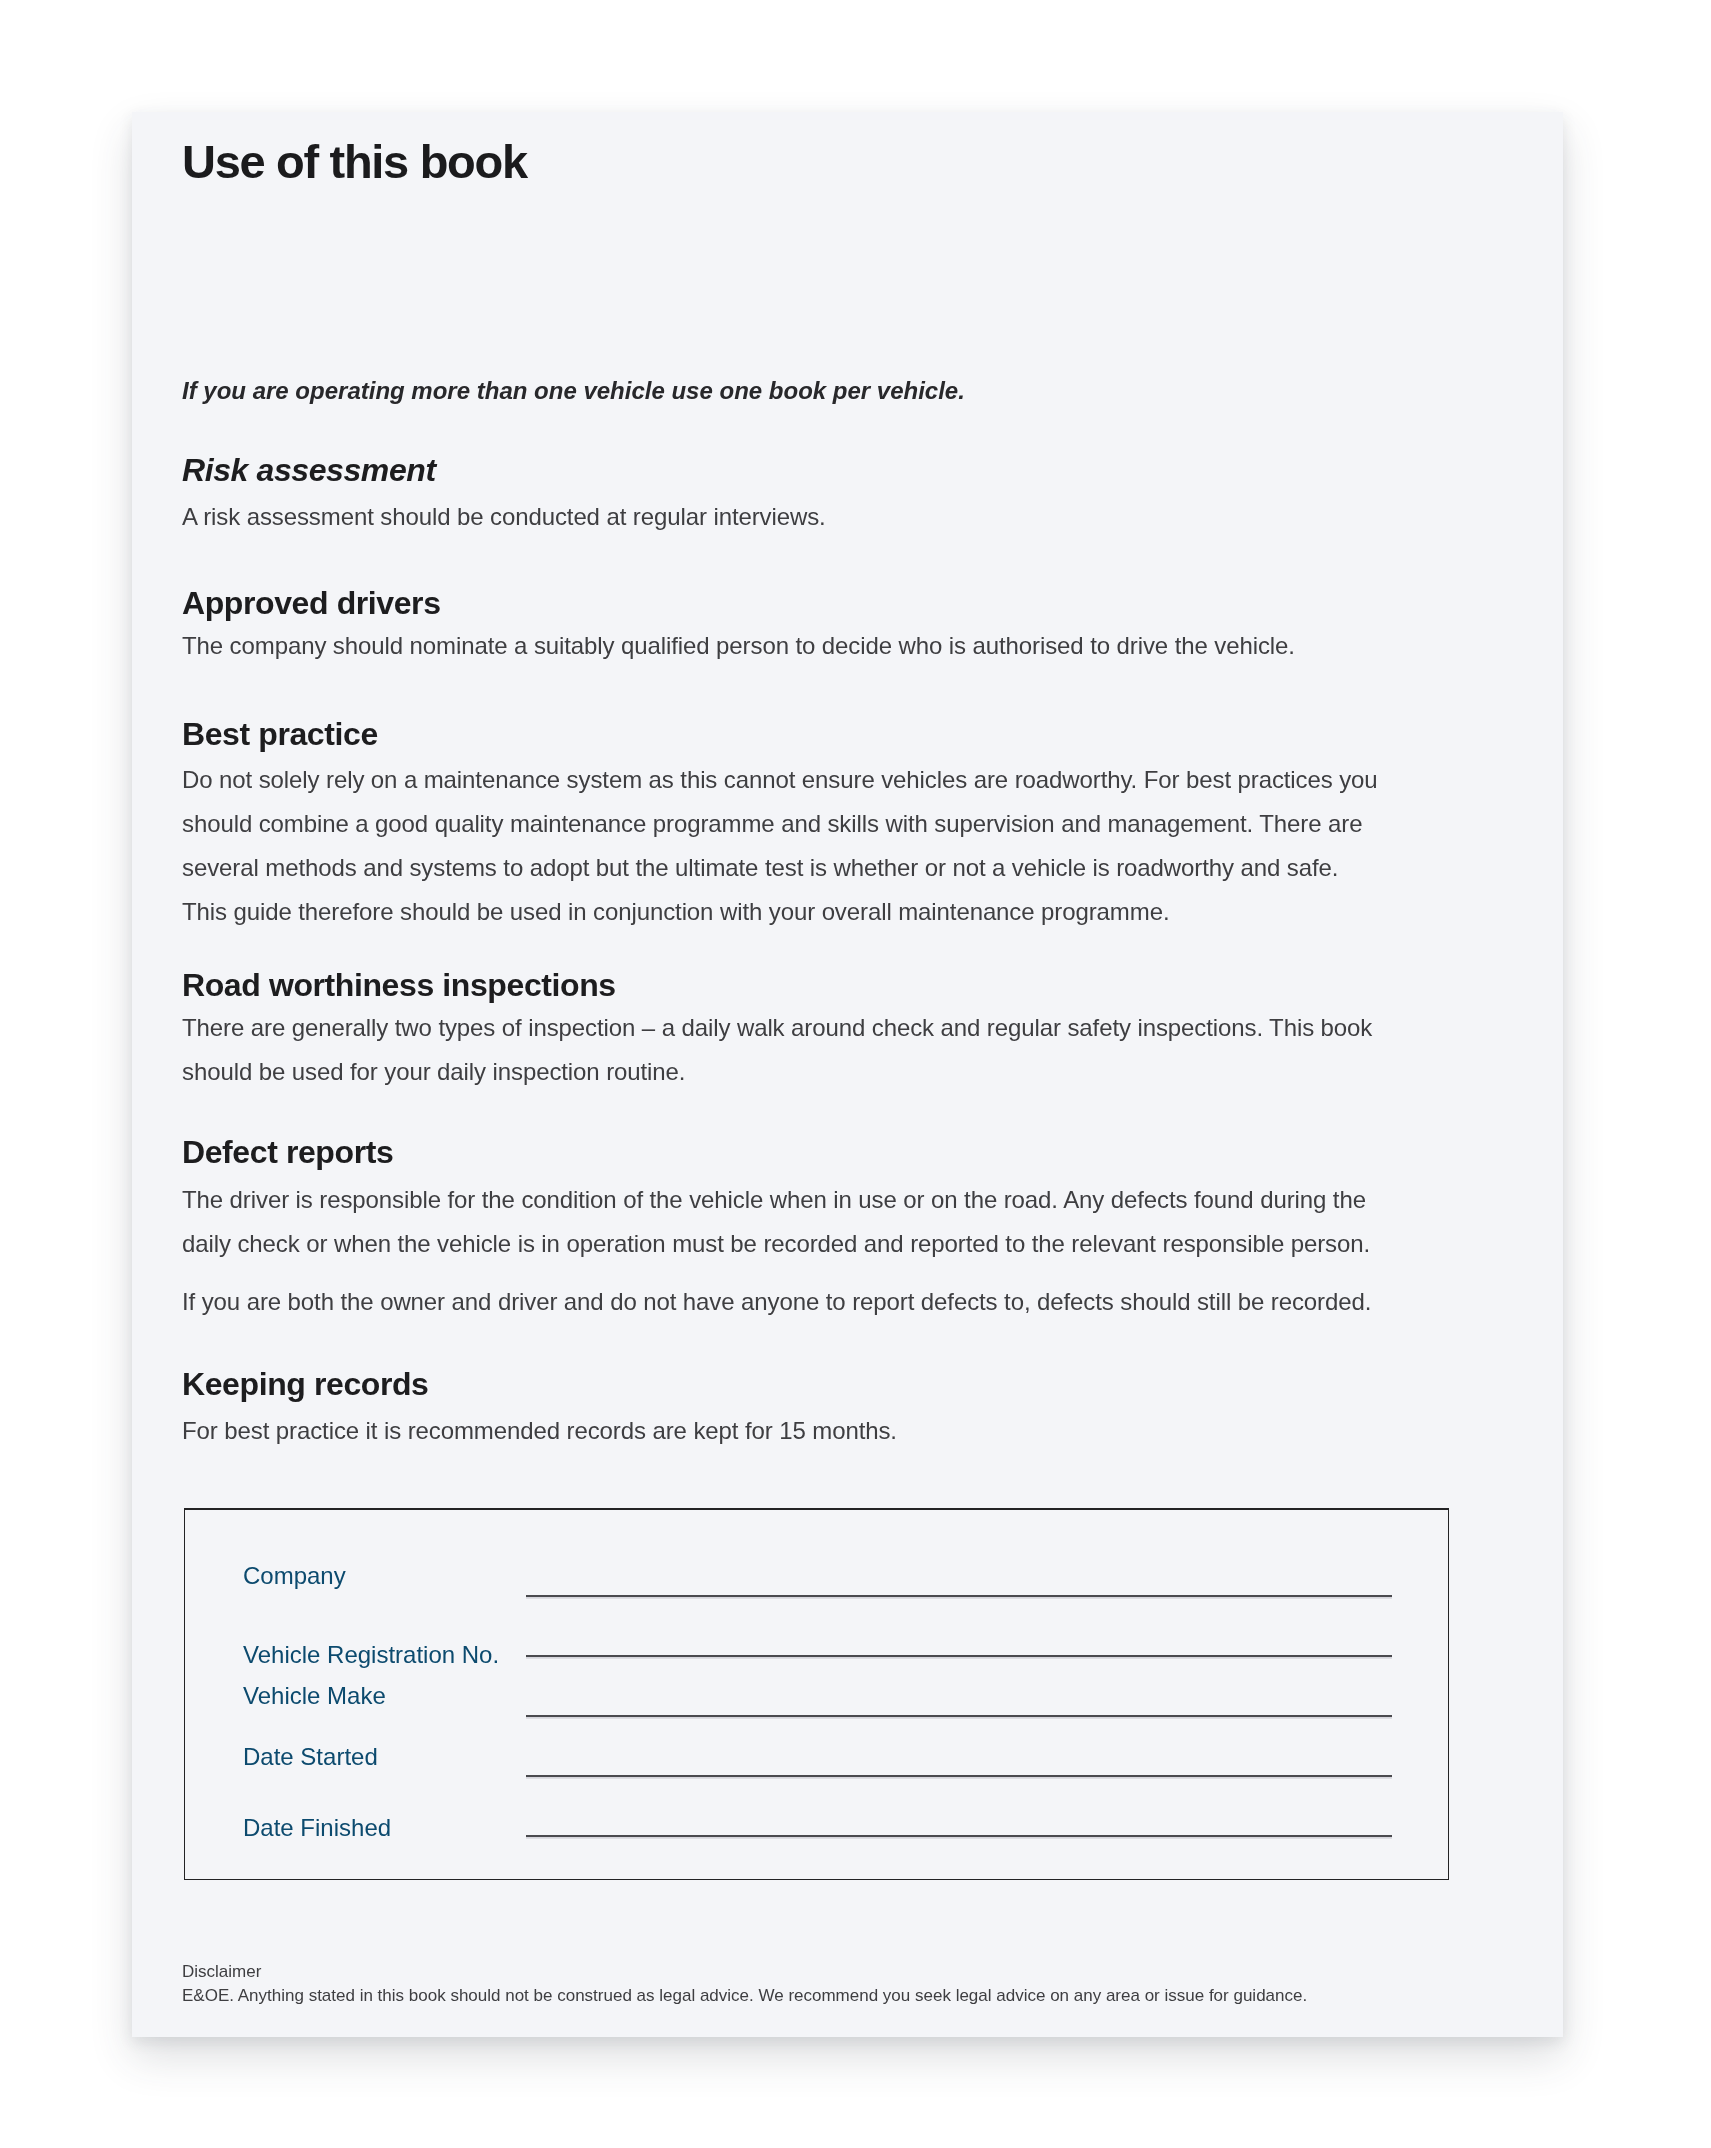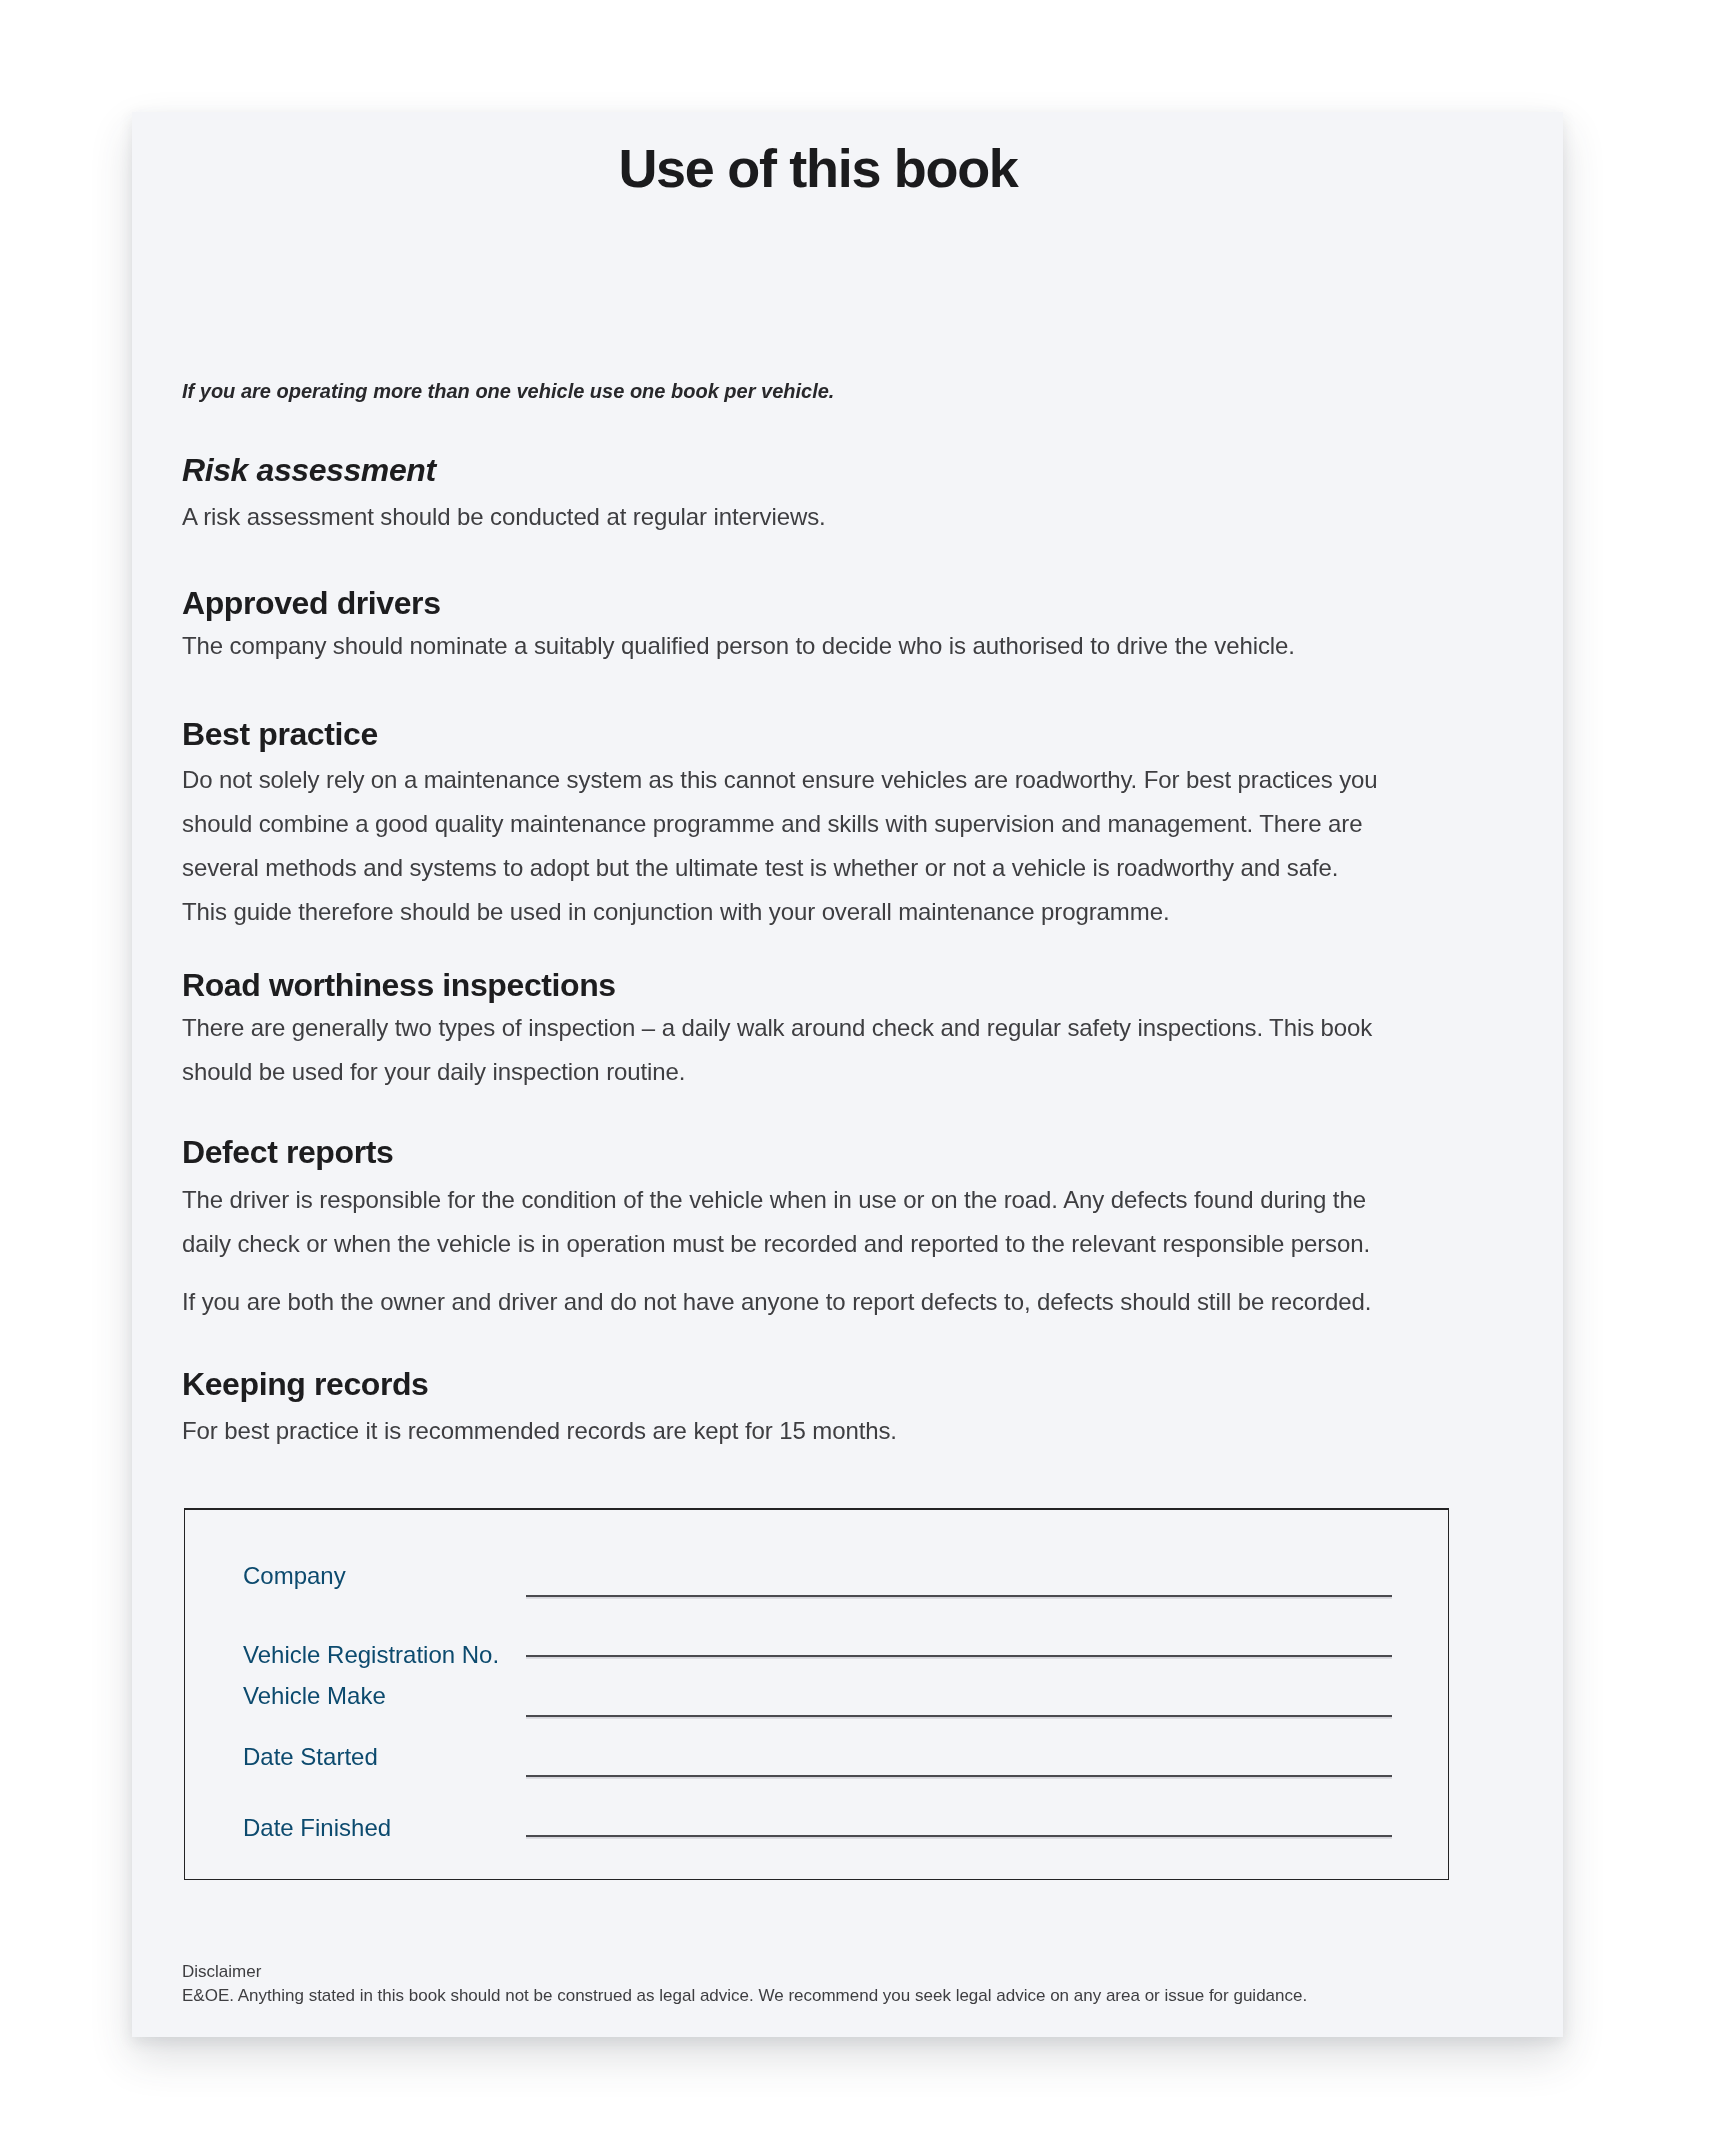--- a/index.html
+++ b/index.html
@@ -16,44 +16,43 @@
     left: 132px;
     top: 112px;
     width: 1431px;
     height: 1925px;
     background: #f4f5f8;
     box-shadow: 0 5px 13.4px rgba(50,55,70,0.10), 0 20px 40px rgba(50,55,70,0.16);
   }
   #title {
     position: absolute;
     left: 50px;
-    top: 26px;
+    top: 20px;
     width: 1272px;
-    text-align: center;
-    font-size: 54px;
+    font-size: 47px;
     font-weight: bold;
     line-height: 60px;
     letter-spacing: -1.3px;
     color: #1b1b1d;
     white-space: pre;
   }
   .body {
     position: absolute;
     left: 50px;
     font-size: 24px;
     line-height: 44px;
     letter-spacing: -0.1px;
     color: #3e3e41;
     white-space: pre;
   }
   #note {
     position: absolute;
     left: 50px;
     top: 257px;
-    font-size: 20px;
+    font-size: 24px;
     line-height: 44px;
     font-weight: bold;
     font-style: italic;
     color: #28282b;
     white-space: pre;
   }
   .h2 {
     position: absolute;
     left: 50px;
     font-size: 32px;

